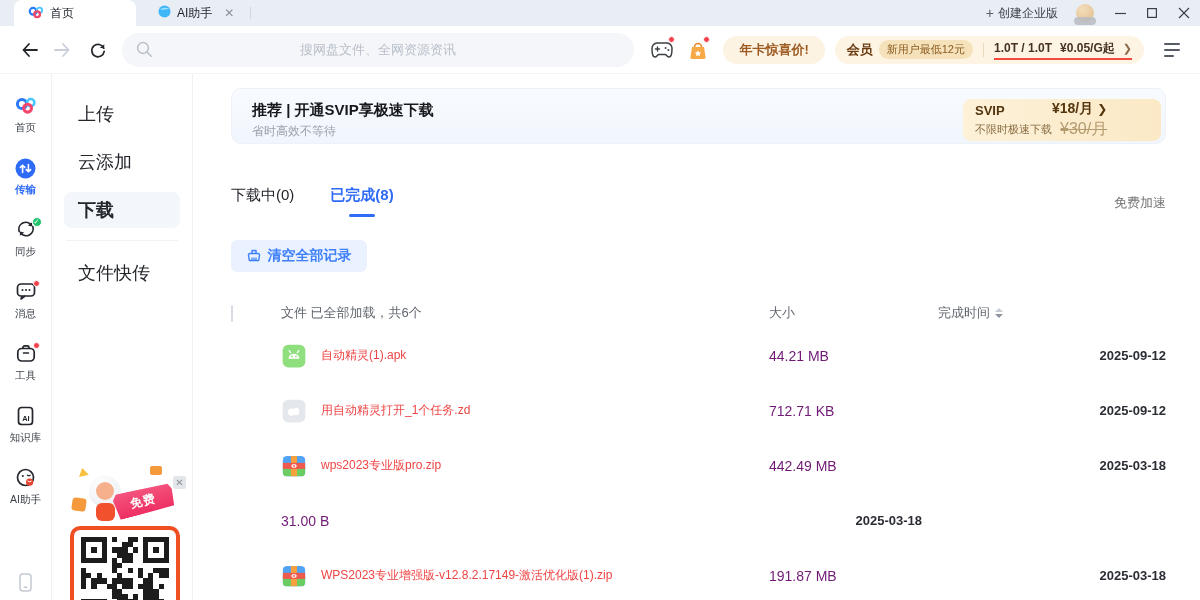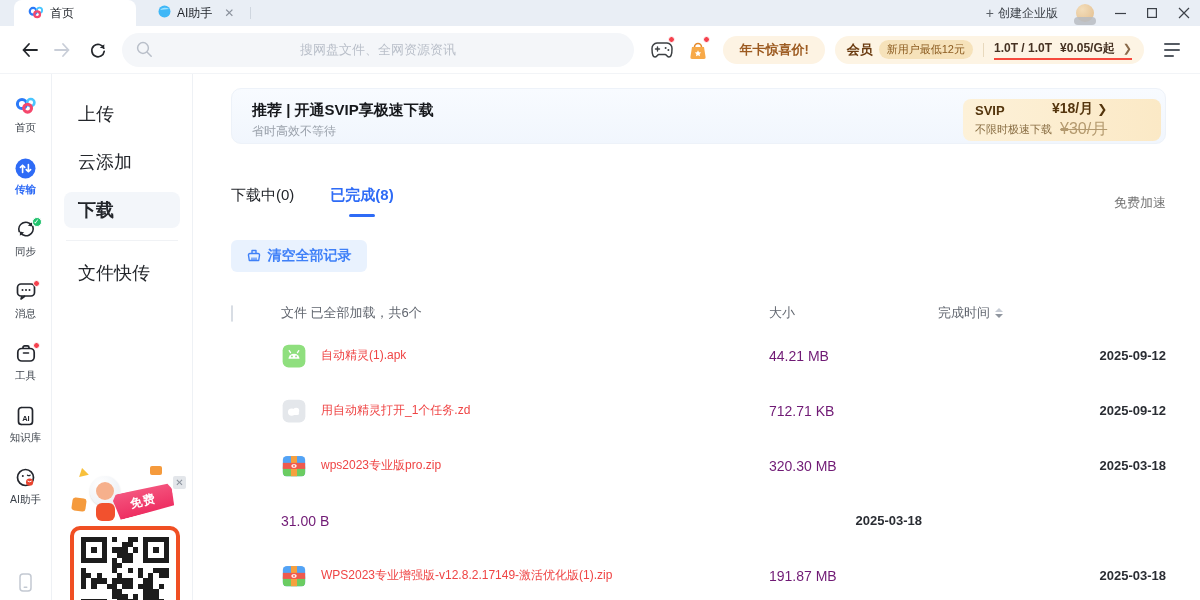--- a/index.html
+++ b/index.html
@@ -538,21 +538,21 @@
                     <rect x="1.5" y="12.4" width="21" height="9.2" fill="#6bcc62"></rect>
                     <rect x="9.2" y="2.8" width="5.6" height="18.8" fill="#f6a03e"></rect>
                     <rect x="1.5" y="9.1" width="21" height="5.6" fill="#ef5a4e"></rect>
                     <rect x="9.6" y="10.3" width="4.8" height="3.2" rx="1.5" fill="#fff"></rect>
                     <rect x="10.8" y="11.2" width="2.4" height="1.4" rx="0.7" fill="#ef5a4e"></rect>
                   </g>
                 </svg>
               </span>
       <span class="fname">wps2023专业版pro.zip</span>
     </div>
-    <div class="size-col">320.30 MB</div>
+    <div class="size-col">442.49 MB</div>
     <div class="date-col">2025-03-18</div>
   </div>
 
   <div class="trow">
     <div class="cb-col"></div>
     <div class="size-col">31.00 B</div>
     <div class="date-col">2025-03-18</div>
   </div>
 
   <div class="trow">

